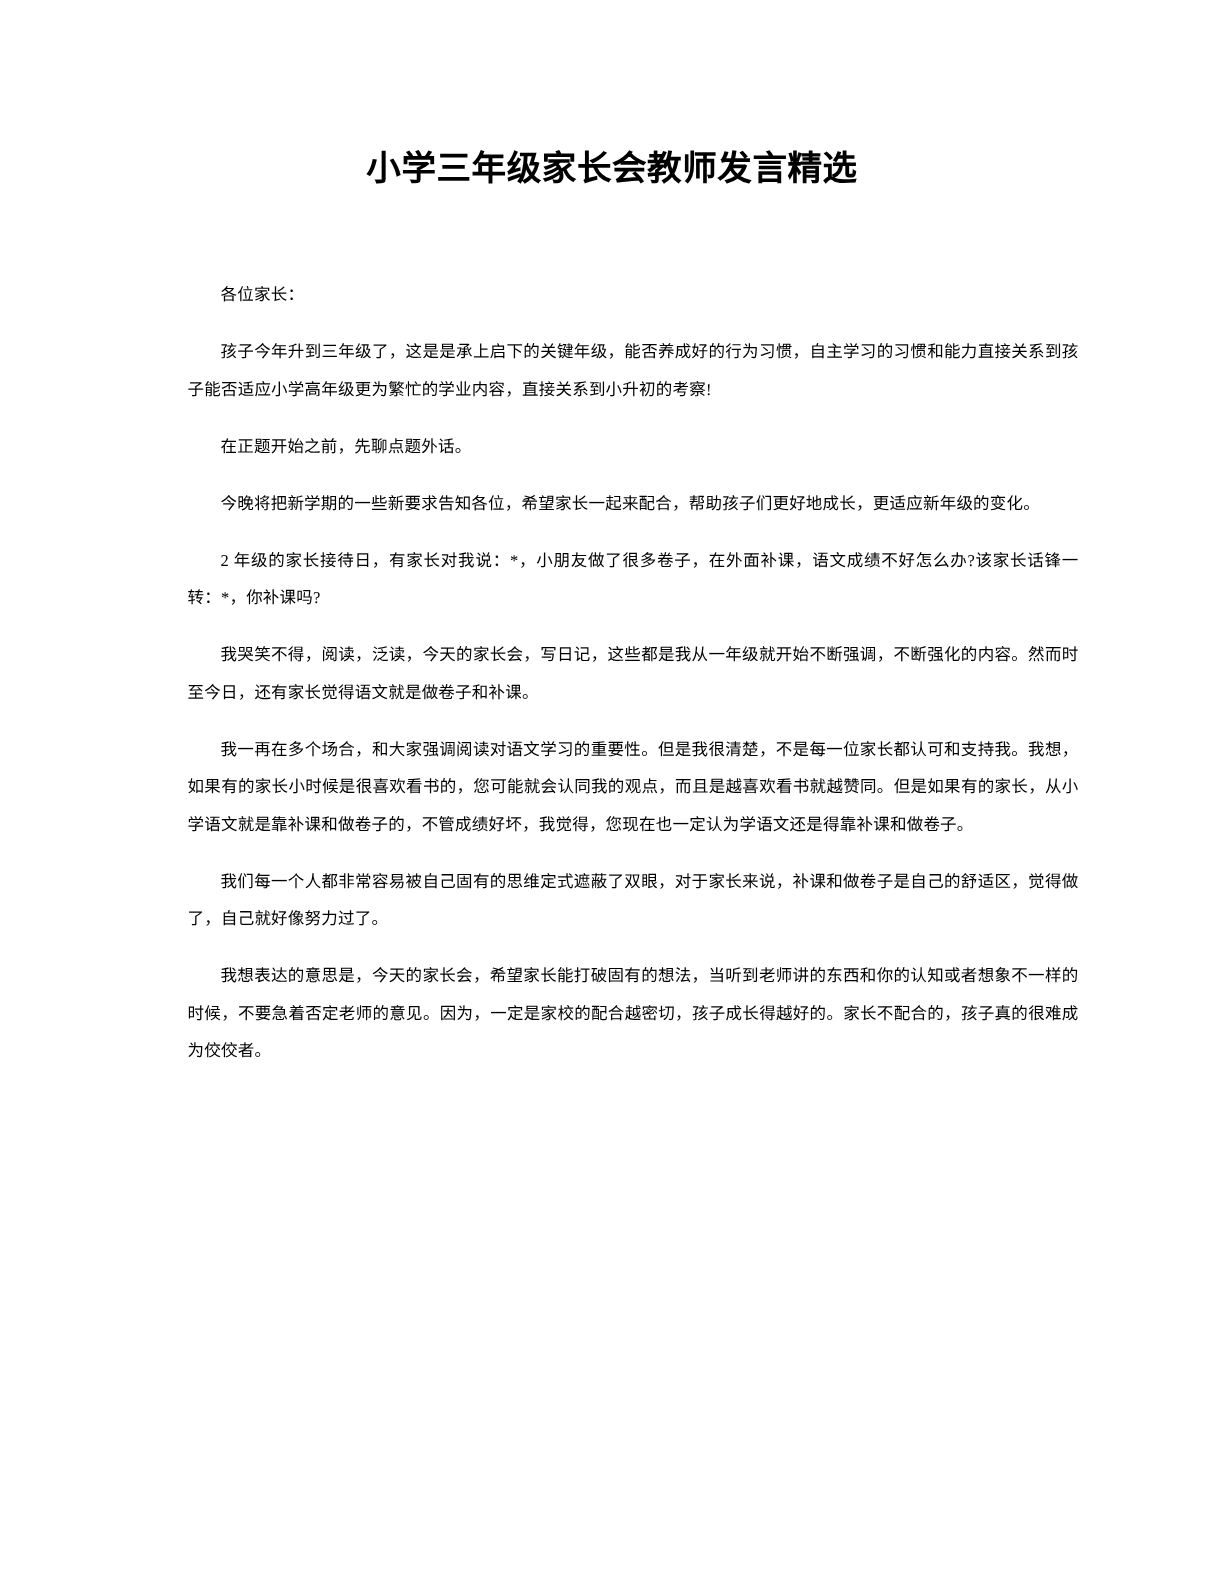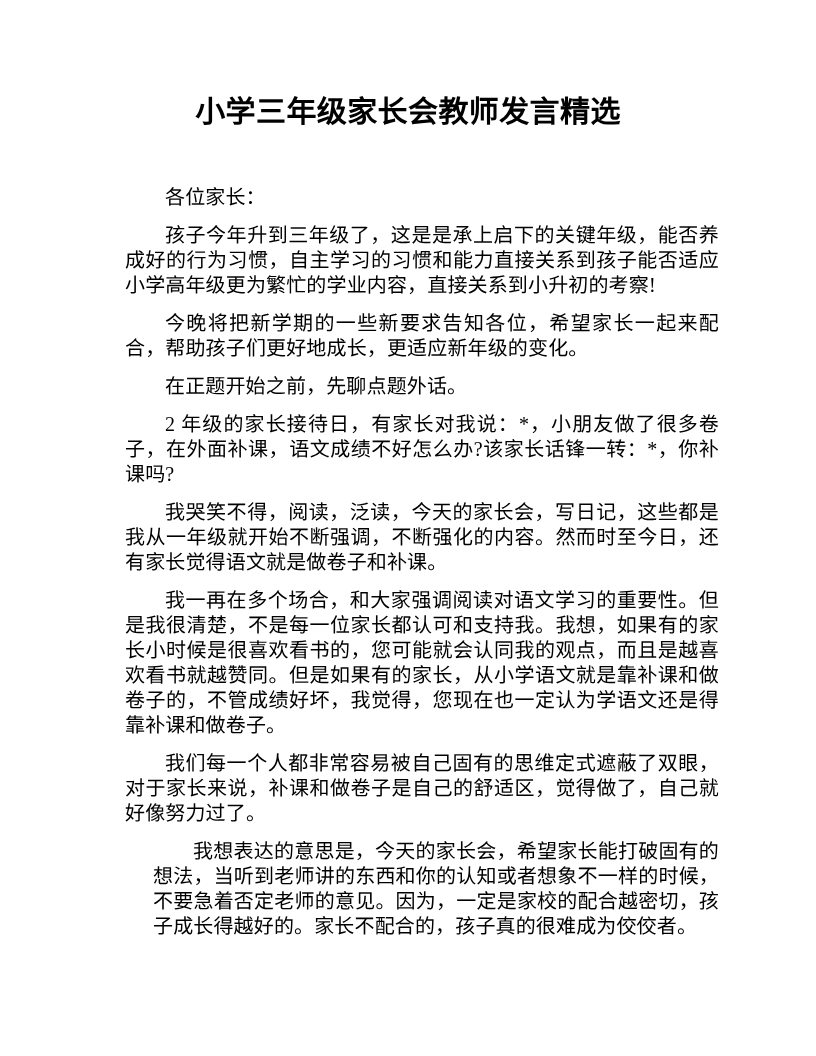--- a/index.html
+++ b/index.html
@@ -24,59 +24,58 @@
     background: #ffffff;
   }
   .doc-title {
     margin: 0;
     padding: 0;
     position: absolute;
     left: 0;
     right: 0;
     top: 97px;
     text-align: center;
-    font-size: 30px;
+    font-size: 23px;
     font-weight: bold;
     letter-spacing: 0.4px;
     line-height: 30px;
     font-family: "Liberation Sans", "DejaVu Sans", sans-serif;
   }
   .body-block {
     position: absolute;
     left: 125px;
     top: 185px;
     width: 594px;
   }
   .para {
     margin: 0 0 13px 0;
-    font-size: 20px;
+    font-size: 11px;
     line-height: 25px;
     text-align: justify;
     text-justify: inter-ideograph;
     text-indent: 2em;
     word-break: break-all;
     letter-spacing: 0.15px;
   }
   .para:last-child {
     margin-bottom: 0;
-    margin-left: 28px;
   }
 </style>
 </head>
 <body>
 
 <div class="page">
 
   <h1 class="doc-title">小学三年级家长会教师发言精选</h1>
 
   <div class="body-block">
     <p class="para">各位家长：</p>
     <p class="para">孩子今年升到三年级了，这是是承上启下的关键年级，能否养成好的行为习惯，自主学习的习惯和能力直接关系到孩子能否适应小学高年级更为繁忙的学业内容，直接关系到小升初的考察!</p>
+    <p class="para">在正题开始之前，先聊点题外话。</p>
     <p class="para">今晚将把新学期的一些新要求告知各位，希望家长一起来配合，帮助孩子们更好地成长，更适应新年级的变化。</p>
-    <p class="para">在正题开始之前，先聊点题外话。</p>
     <p class="para">2 年级的家长接待日，有家长对我说：*，小朋友做了很多卷子，在外面补课，语文成绩不好怎么办?该家长话锋一转：*，你补课吗?</p>
     <p class="para">我哭笑不得，阅读，泛读，今天的家长会，写日记，这些都是我从一年级就开始不断强调，不断强化的内容。然而时至今日，还有家长觉得语文就是做卷子和补课。</p>
     <p class="para">我一再在多个场合，和大家强调阅读对语文学习的重要性。但是我很清楚，不是每一位家长都认可和支持我。我想，如果有的家长小时候是很喜欢看书的，您可能就会认同我的观点，而且是越喜欢看书就越赞同。但是如果有的家长，从小学语文就是靠补课和做卷子的，不管成绩好坏，我觉得，您现在也一定认为学语文还是得靠补课和做卷子。</p>
     <p class="para">我们每一个人都非常容易被自己固有的思维定式遮蔽了双眼，对于家长来说，补课和做卷子是自己的舒适区，觉得做了，自己就好像努力过了。</p>
     <p class="para">我想表达的意思是，今天的家长会，希望家长能打破固有的想法，当听到老师讲的东西和你的认知或者想象不一样的时候，不要急着否定老师的意见。因为，一定是家校的配合越密切，孩子成长得越好的。家长不配合的，孩子真的很难成为佼佼者。</p>
   </div>
 
 </div>
 
 </body></html>

